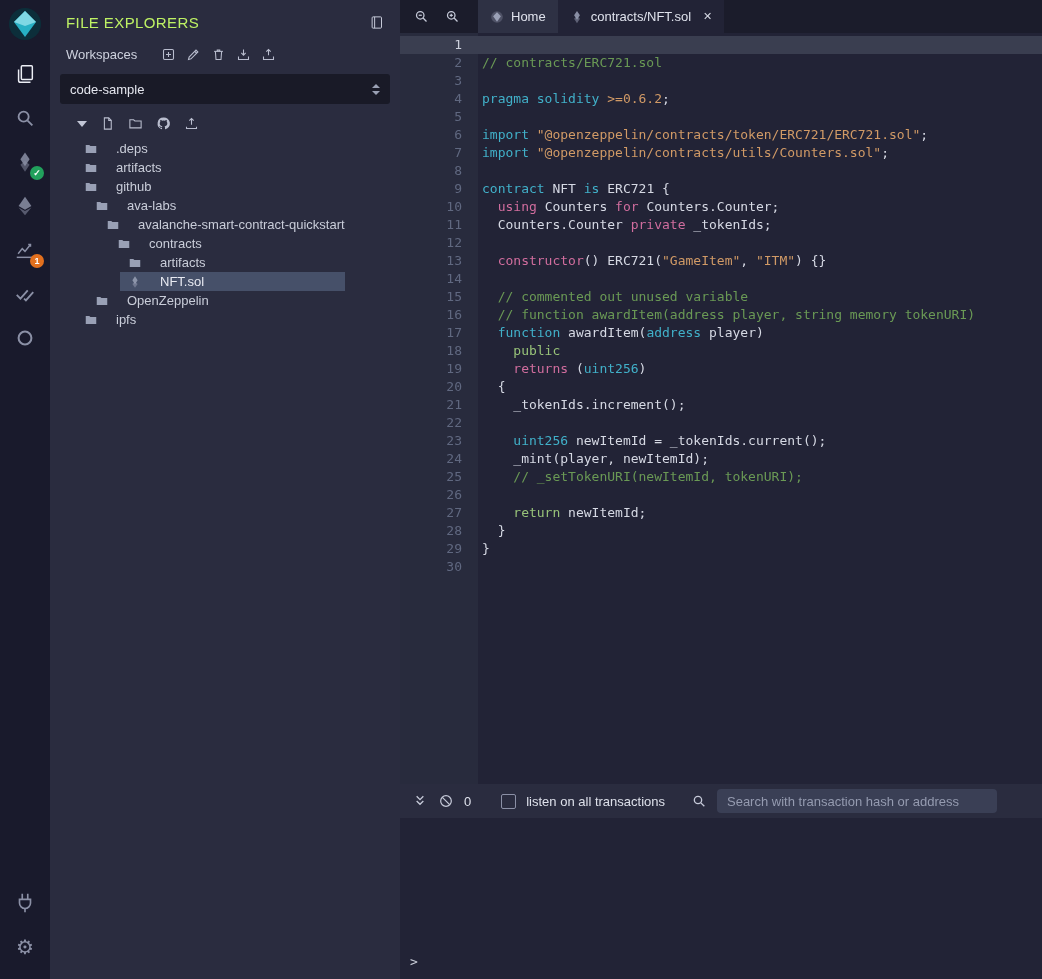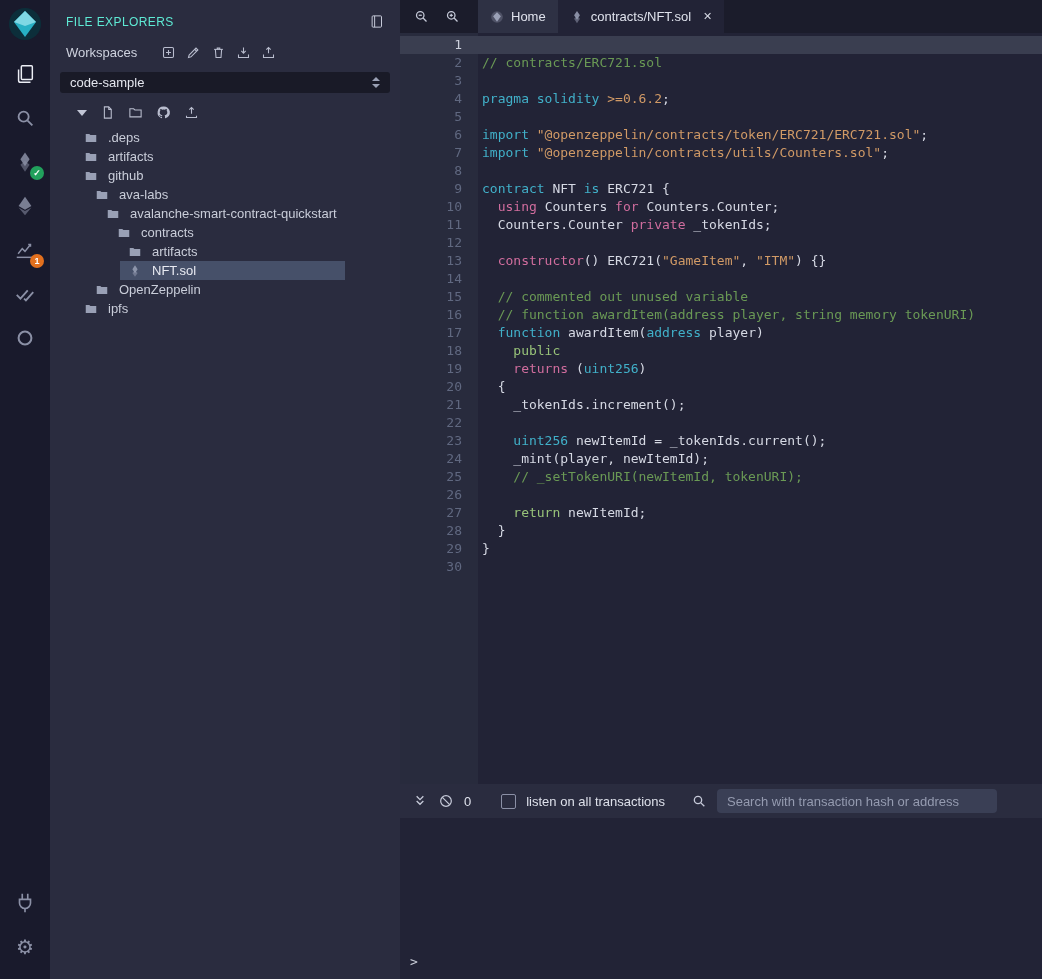--- a/index.html
+++ b/index.html
@@ -15,38 +15,38 @@
   .ibtn.active{color:#eceef5}
   .badge{position:absolute;right:-5px;bottom:-4px;width:14px;height:14px;border-radius:50%;font:700 9px/14px "Liberation Sans",sans-serif;color:#fff;text-align:center}
   .badge.green{background:var(--badge_success,#21a05c)}
   .badge.orange{background:var(--badge_warning,#e2701e)}
   .ib-spacer{flex:1}
   .gear-glyph{font-size:20px;line-height:1;color:#8b90a6}
 
   
   .filepanel{flex:0 0 350px;background:var(--panel_bg,#2a2c3f);display:flex;flex-direction:column;color:#ced2de;overflow:hidden}
   .fp-head{display:flex;align-items:center;justify-content:space-between;padding:14px 16px 10px}
-  .fp-title{font-size:12px;letter-spacing:.4px;color:#5eead4}
+  .fp-title{font-size:15px;letter-spacing:.4px;color:#bef264}
   .fp-book{color:#c6cad9;cursor:pointer}
   .fp-book svg{width:15px;height:15px;display:block}
   .ws-row{display:flex;align-items:center;gap:10px;padding:6px 16px 6px}
   .ws-label{font-size:13px;margin-right:14px;color:#ced2de}
   .ws-icon{color:#b9bdce;cursor:pointer}
   .ws-icon svg{width:15px;height:15px;display:block}
-  .ws-select{margin:6px 10px 8px;height:21px;background:#191a27;border-radius:3px;display:flex;align-items:center;justify-content:space-between;padding:0 10px;font-size:13px;color:#e4e6ee;cursor:pointer}
+  .ws-select{margin:6px 10px 8px;height:30px;background:#191a27;border-radius:3px;display:flex;align-items:center;justify-content:space-between;padding:0 10px;font-size:13px;color:#e4e6ee;cursor:pointer}
   .updown{display:flex;flex-direction:column;gap:3px}
   .updown i{display:block;width:0;height:0;border-left:4px solid transparent;border-right:4px solid transparent}
   .updown .up{border-bottom:4px solid #9aa0b4}
   .updown .dn{border-top:4px solid #9aa0b4}
   .ft-toolbar{display:flex;align-items:center;gap:13px;padding:4px 16px 8px 27px;color:#c2c6d6}
   .caret{width:0;height:0;border-left:5px solid transparent;border-right:5px solid transparent;border-top:6px solid #c2c6d6;cursor:pointer}
   .ft-toolbar svg{width:15px;height:15px;display:block;cursor:pointer}
   .tree{flex:1;font-size:13px;overflow:hidden;white-space:nowrap}
   .tree-row{height:19px;display:flex;align-items:center;cursor:pointer;color:#c9cdd9}
-  .t-hl{display:flex;align-items:center;gap:10px;height:19px;padding:0 6px 0 8px}
+  .t-hl{display:flex;align-items:center;gap:18px;height:19px;padding:0 6px 0 8px}
   .tree-row.sel .t-hl{background:var(--selection_bg,#465069);min-width:225px;color:#e8eaf2}
   .ticon{flex:0 0 14px;width:14px;height:14px;color:#99a0b5}
   .ticon svg{width:14px;height:14px;display:block}
 
   
   .editorcol{flex:1;display:flex;flex-direction:column;min-width:0}
   .tabbar{flex:0 0 33px;background:#1b1c2b;display:flex;align-items:stretch}
   .zoomgrp{display:flex;align-items:center;gap:16px;padding:0 14px;color:#c6cad9}
   .zoomgrp svg{width:15px;height:15px;cursor:pointer;display:block}
   .tab{display:flex;align-items:center;gap:7px;padding:0 12px;font-size:13px;color:#dfe2ec;cursor:pointer}

